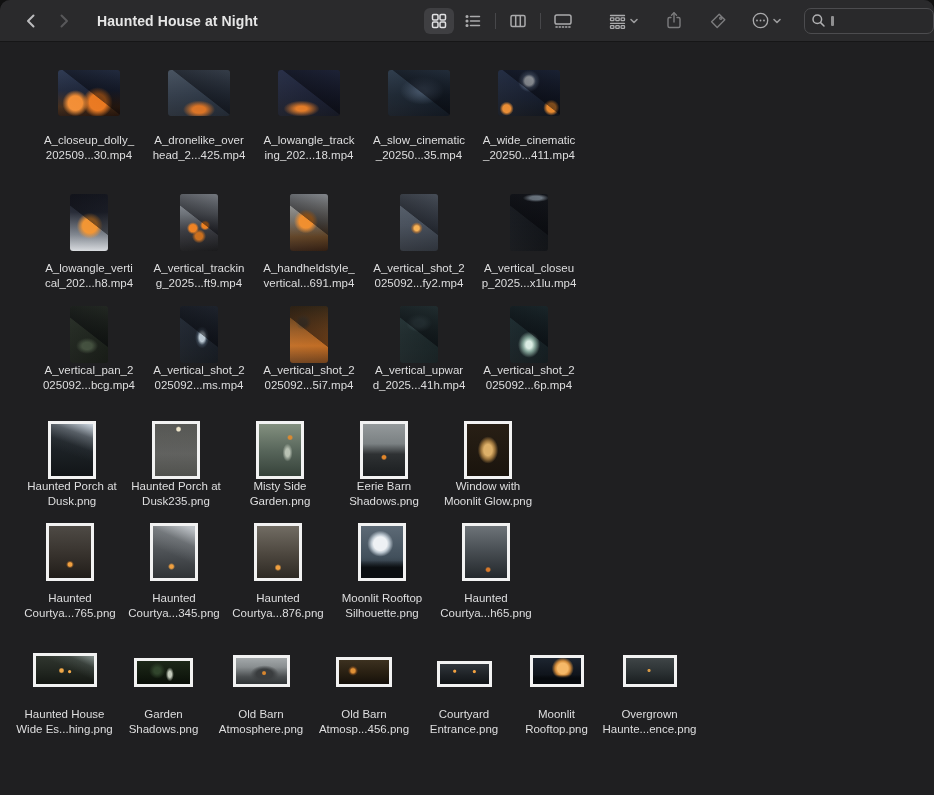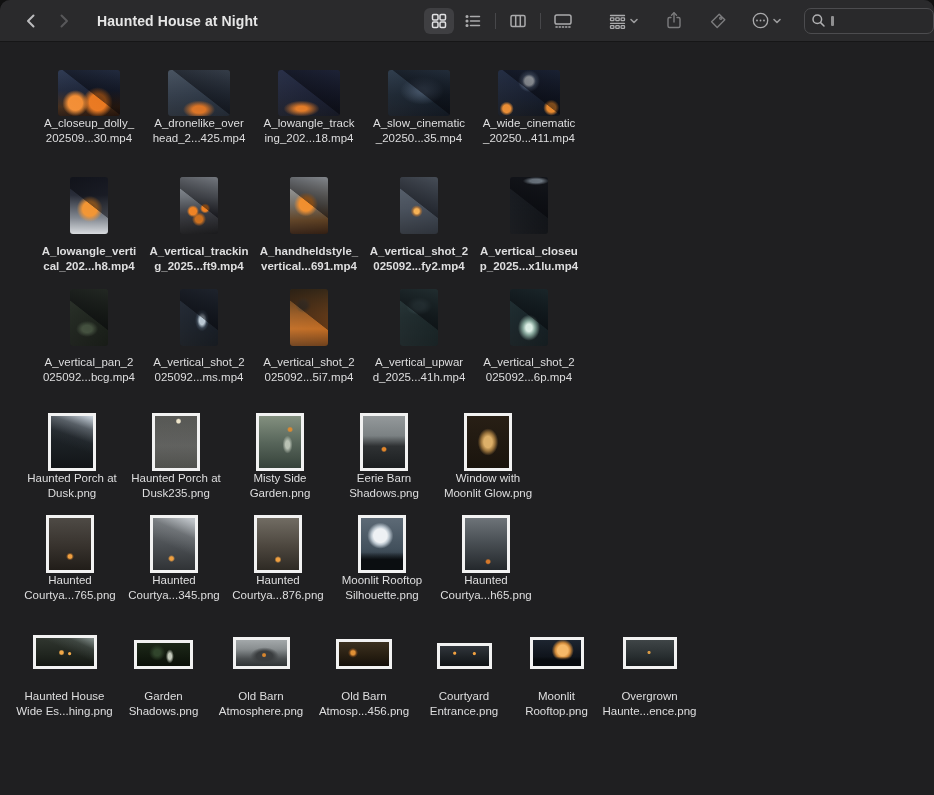--- a/index.html
+++ b/index.html
@@ -42,29 +42,29 @@
 
   
   .grid { position:relative; }
   .row { display:flex; align-items:flex-start; }
   .cell { display:flex; flex-direction:column; align-items:center; flex-shrink:0; }
   .tb-box { display:flex; align-items:flex-end; justify-content:center; }
   .label { text-align:center; color:#dededf; font-size:11.5px; line-height:15px; }
   .label div { white-space:nowrap; }
 
   .row-1 { margin-top:26px; padding-left:34px; }
-  .row-1 .cell { width:110px; } .row-1 .tb-box { height:48px; } .row-1 .label { }
+  .row-1 .cell { width:110px; } .row-1 .tb-box { height:48px; } .row-1 .label { margin-top:17px; }
   .row-2 { margin-top:30px; padding-left:34px; }
-  .row-2 .cell { width:110px;font-weight:bold; } .row-2 .tb-box { height:58px; } .row-2 .label { margin-top:10px; }
+  .row-2 .cell { width:110px; } .row-2 .tb-box { height:58px; } .row-2 .label { margin-top:10px; }
   .row-3 { margin-top:14px; padding-left:34px; }
-  .row-3 .cell { width:110px; } .row-3 .tb-box { height:58px; } .row-3 .label { margin-top:9px; }
+  .row-3 .cell { width:110px; } .row-3 .tb-box { height:58px; } .row-3 .label { margin-top:0; }
   .row-4 { margin-top:28px; padding-left:20px; }
   .row-4 .cell { width:104px; } .row-4 .tb-box { height:58px; } .row-4 .label { }
   .row-5 { margin-top:14px; padding-left:18px; }
-  .row-5 .cell { width:104px; } .row-5 .tb-box { height:58px; } .row-5 .label { }
+  .row-5 .cell { width:104px; } .row-5 .tb-box { height:58px; } .row-5 .label { margin-top:10px; }
   .row-6 { margin-top:22px; padding-left:12px; }
   .row-6 .tb-box { height:44px; } .row-6 .label { margin-top:20px; }
   .row-6 .cell:nth-child(1){width:105px} .row-6 .cell:nth-child(2){width:93px}
   .row-6 .cell:nth-child(3){width:102px} .row-6 .cell:nth-child(4){width:104px}
   .row-6 .cell:nth-child(5){width:96px}  .row-6 .cell:nth-child(6){width:89px}
   .row-6 .cell:nth-child(7){width:97px}
 
   .thumb { position:relative; background-color:#222; }
   .video-landscape .thumb { width:62px; height:46px; border-radius:3px; overflow:hidden; }
   .video-portrait  .thumb { width:38px; height:57px; border-radius:3px; overflow:hidden; }

